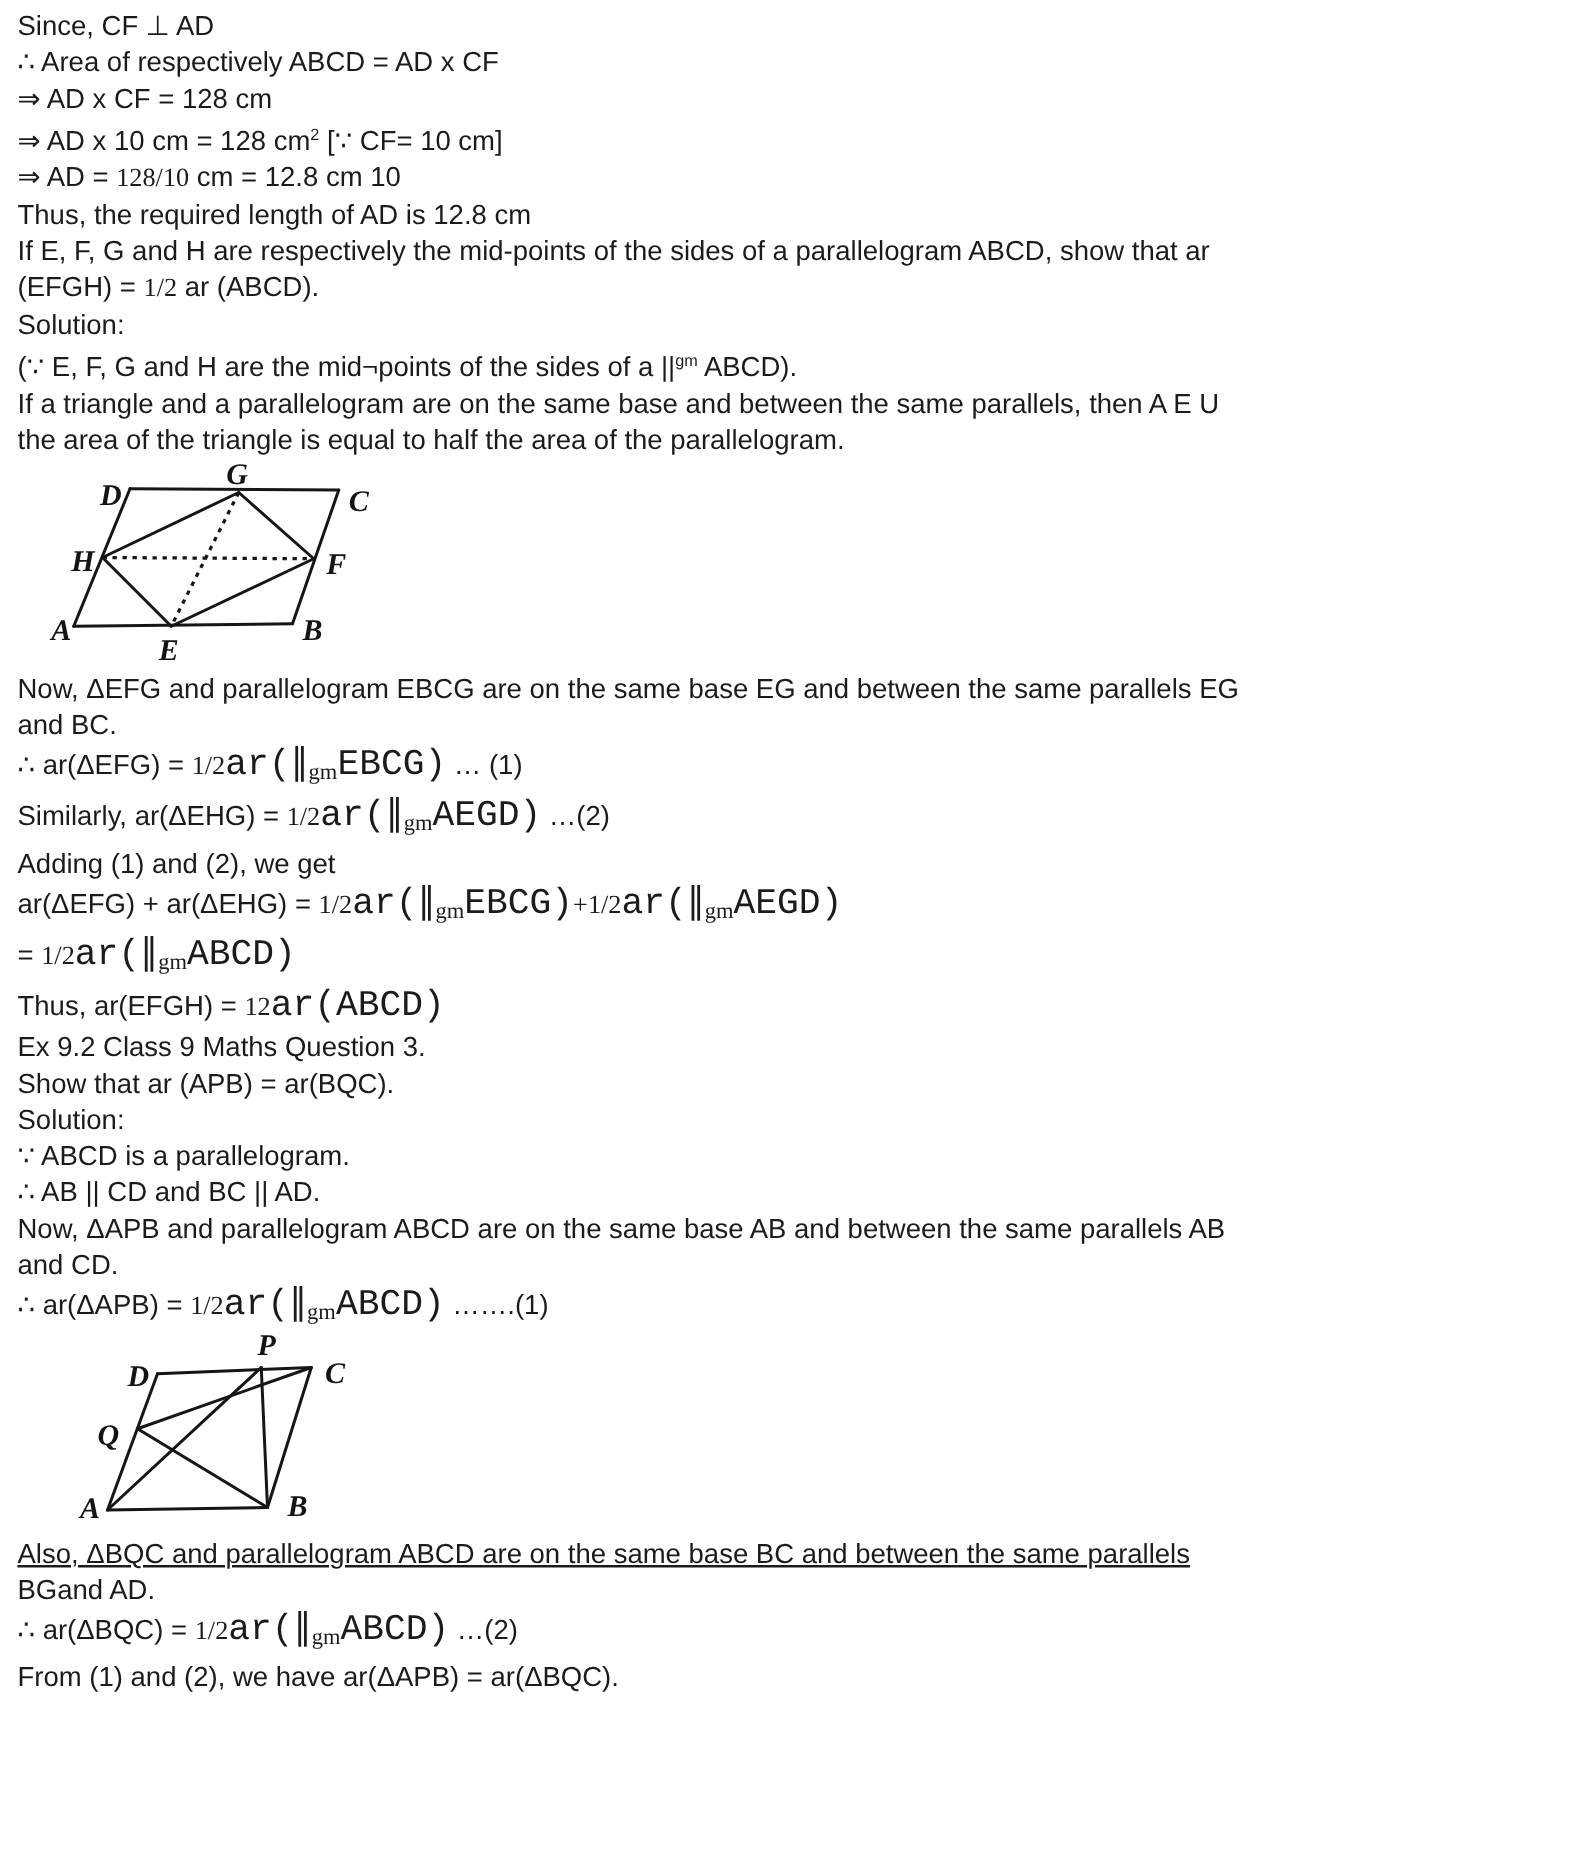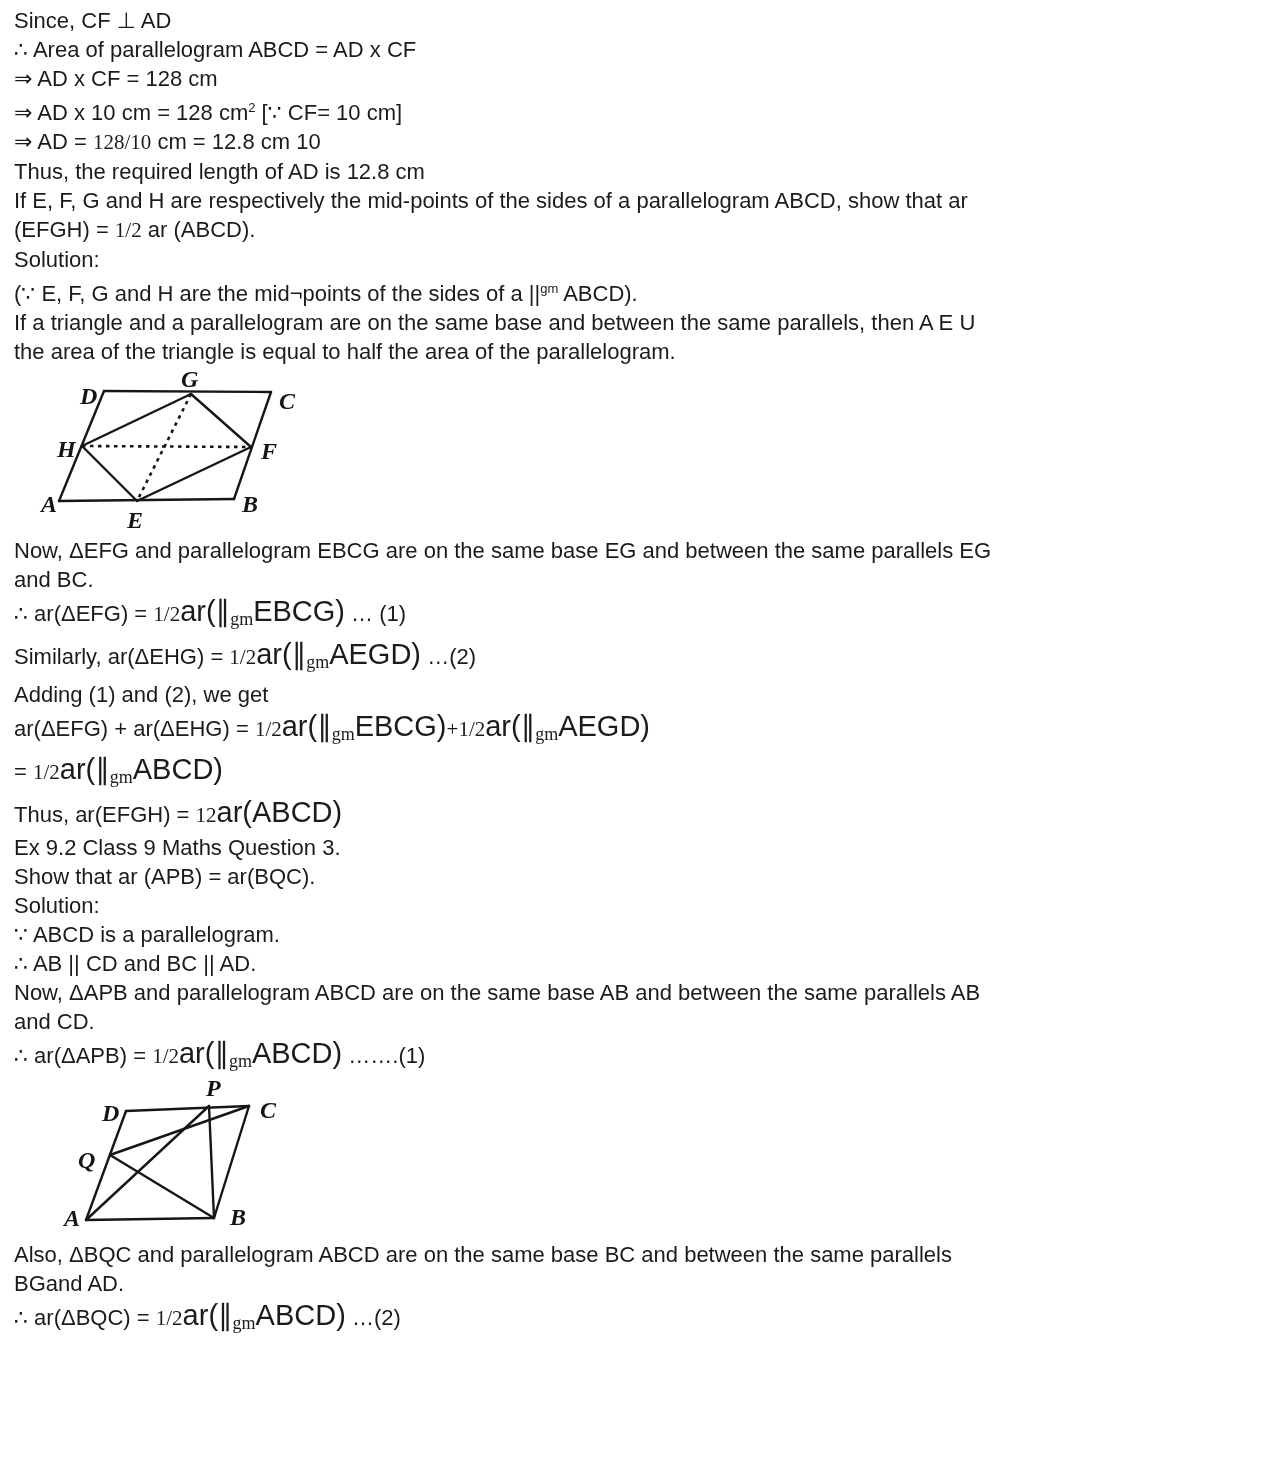--- a/index.html
+++ b/index.html
@@ -6,36 +6,36 @@
   body{
     width:1276px;height:1482px;overflow:hidden;
     font-family:"Liberation Sans","DejaVu Sans",sans-serif;
     color:#1b1b1b;
   }
   #doc{padding:6px 0 0 14px;}
   .line{font-size:22px;line-height:29px;white-space:nowrap;letter-spacing:0px;}
   .f{padding:3px 0;}
   .gap{height:28px;}
   .seg-s{font-family:"Liberation Sans","DejaVu Sans",sans-serif;text-align:right;}
-  .seg-r{font-family:Liberation Sans, sans-serif;font-size:29px;}
+  .seg-r{font-family:Liberation Mono, monospace;font-size:29px;}
   .seg-rs{font-family:"Liberation Serif","DejaVu Serif",serif;font-size:21px;}
   .seg-sub{font-family:"Liberation Serif","DejaVu Serif",serif;font-size:18px;vertical-align:-4px;}
   .seg-sup{font-size:13px;vertical-align:8px;}
   .figwrap{position:relative;}
   .figwrap svg{overflow:visible;display:block;}
   .figline{stroke:#161616;stroke-width:2.4;stroke-linecap:round;fill:none;}
   .figdash{stroke:#161616;stroke-width:2.6;stroke-linecap:butt;fill:none;stroke-dasharray:3.5 4.5;}
   .figlabel{font-family:"Liberation Serif","DejaVu Serif",serif;font-style:italic;font-weight:600;font-size:24px;fill:#141414;}
 </style>
 </head>
 <body>
 
 <div id="doc">
     <div class="line t"><span class="seg-s">Since, CF ⊥ AD</span></div>
-    <div class="line t"><span class="seg-s">∴ Area of parallelogram ABCD = AD x CF</span></div>
+    <div class="line t"><span class="seg-s">∴ Area of respectively ABCD = AD x CF</span></div>
     <div class="line t"><span class="seg-s">⇒ AD x CF = 128 cm</span></div>
     <div class="line t"><span class="seg-s">⇒ AD x 10 cm = 128 cm</span><span class="seg-sup">2</span><span class="seg-s"> [∵ CF= 10 cm]</span></div>
     <div class="line t"><span class="seg-s">⇒ AD = </span><span class="seg-rs">128/10</span><span class="seg-s"> cm = 12.8 cm 10</span></div>
     <div class="line t"><span class="seg-s">Thus, the required length of AD is 12.8 cm</span></div>
     <div class="line t"><span class="seg-s">If E, F, G and H are respectively the mid-points of the sides of a parallelogram ABCD, show that ar</span></div>
     <div class="line t"><span class="seg-s">(EFGH) = </span><span class="seg-rs">1/2</span><span class="seg-s"> ar (ABCD).</span></div>
     <div class="line t"><span class="seg-s">Solution:</span></div>
     <div class="line t"><span class="seg-s">(∵ E, F, G and H are the mid¬points of the sides of a ||</span><span class="seg-sup">gm</span><span class="seg-s"> ABCD).</span></div>
     <div class="line t"><span class="seg-s">If a triangle and a parallelogram are on the same base and between the same parallels, then A E U</span></div>
     <div class="line t"><span class="seg-s">the area of the triangle is equal to half the area of the parallelogram.</span></div>
@@ -88,17 +88,18 @@
         <line x1="46" y1="70" x2="150" y2="133" class="figline"></line>
         <line x1="46" y1="70" x2="185" y2="21" class="figline"></line>
         <text x="142" y="11" class="figlabel">P</text>
         <text x="38" y="36" class="figlabel">D</text>
         <text x="196" y="33" class="figlabel">C</text>
         <text x="14" y="83" class="figlabel">Q</text>
         <text x="0" y="141" class="figlabel">A</text>
         <text x="166" y="140" class="figlabel">B</text>
       </svg>
     </div>
-    <div class="line t" style="margin-top: 4px;"><span class="seg-s">Also, ΔBQC and parallelogram ABCD are on the same base BC and between the same parallels</span></div>
+    <div class="line t" style="margin-top: 4px; text-decoration: underline;"><span class="seg-s">Also, ΔBQC and parallelogram ABCD are on the same base BC and between the same parallels</span></div>
     <div class="line t"><span class="seg-s">BGand AD.</span></div>
     <div class="line f"><span class="seg-s">∴ ar(ΔBQC) = </span><span class="seg-rs">1/2</span><span class="seg-r">ar(∥</span><span class="seg-sub">gm</span><span class="seg-r">ABCD)</span><span class="seg-s"> …(2)</span></div>
+    <div class="line t"><span class="seg-s">From (1) and (2), we have ar(ΔAPB) = ar(ΔBQC).</span></div>
     <div class="line gap"></div>
   </div>
 
 </body></html>

